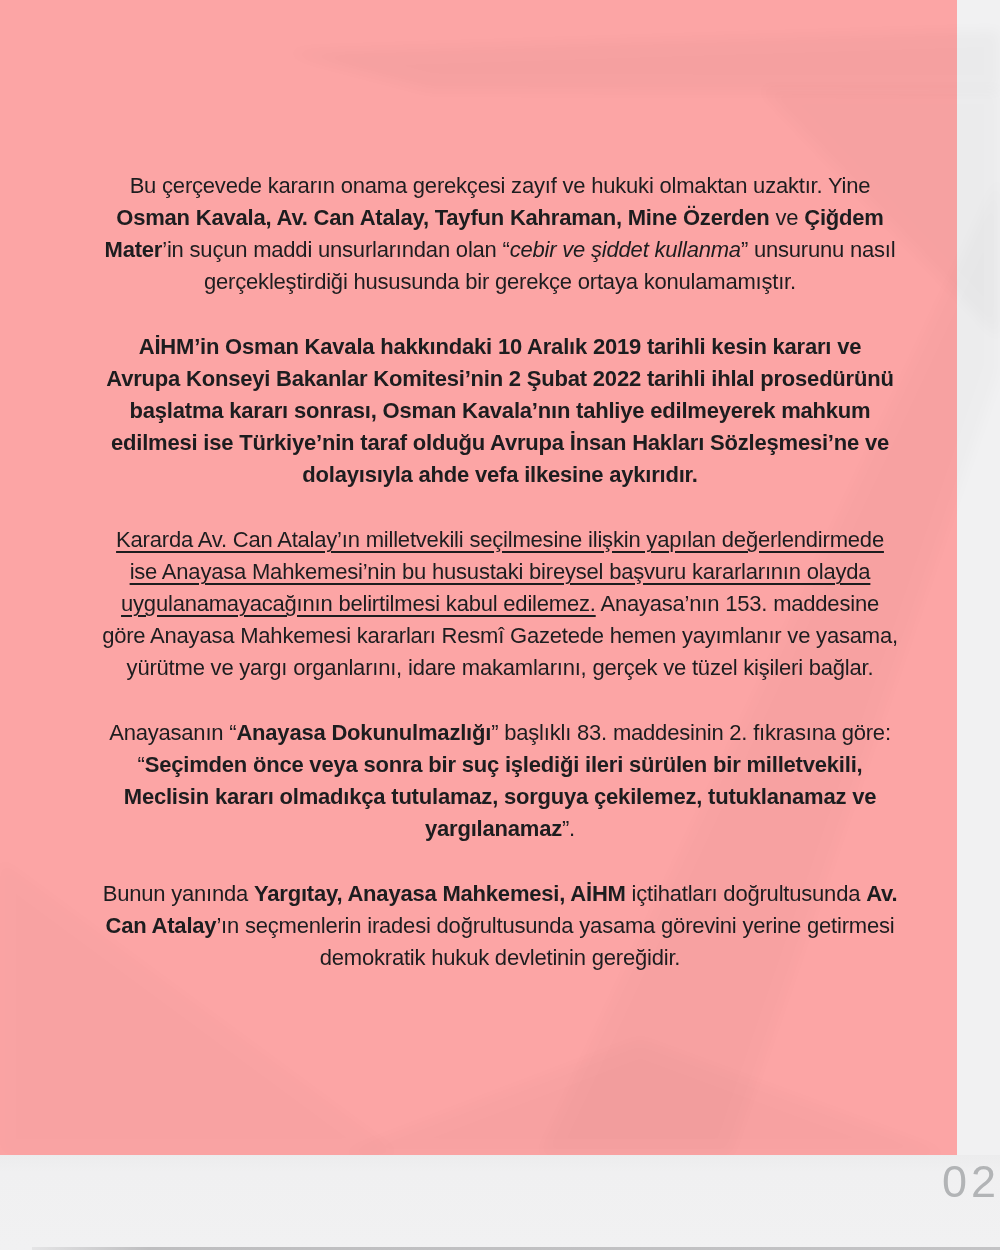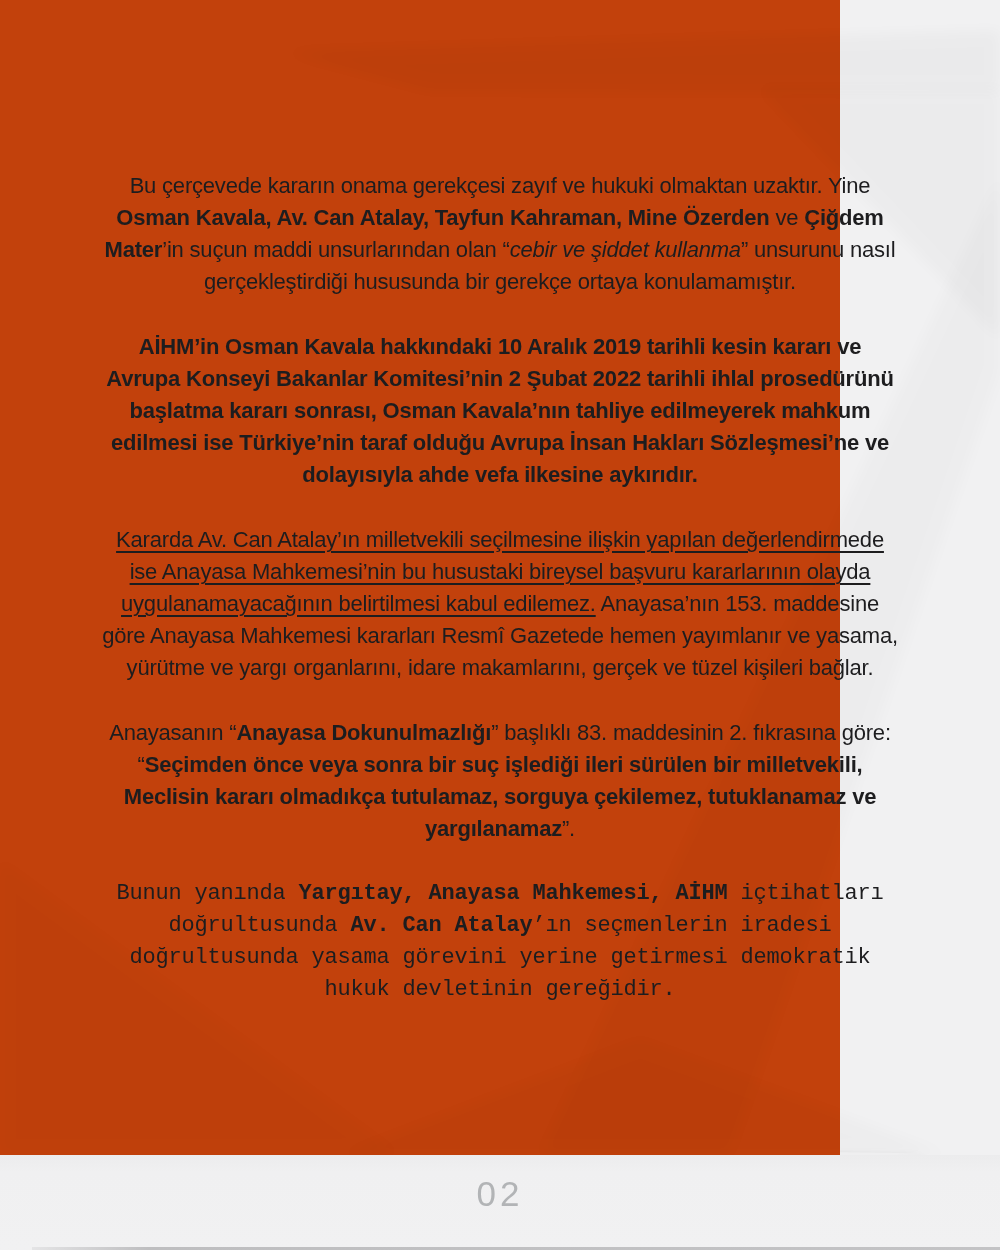--- a/index.html
+++ b/index.html
@@ -11,23 +11,23 @@
     height: 1250px;
     position: relative;
     overflow: hidden;
     background: #f1f1f2;
     font-family: "Liberation Sans", sans-serif;
   }
   
   .sheet {
     position: absolute;
     left: 0; top: 0;
-    width: 840px;
+    width: 957px;
     height: 1155px;
-    background: #c2410c;
+    background: #fca5a5;
     z-index: 2;
   }
   .sheet-shadow {
     position: absolute;
     left: 90px;
     top: 1151px;
     width: 830px;
     height: 6px;
     border-radius: 50%;
     box-shadow: 0 6px 10px 2px rgba(0,0,0,0.22);
@@ -48,45 +48,45 @@
     left: 100px;
     width: 800px;
     text-align: center;
     color: #1d1d1f;
     font-size: 22px;
     line-height: 32px;
     letter-spacing: -0.2px;
     z-index: 3;
   }
   .para { margin: 0 0 33px 0; }
-  .para:last-child { margin-bottom: 16px; font-family: Liberation Mono, monospace; }
+  .para:last-child { margin-bottom: 16px; }
   .bold { font-weight: 700; }
   .italic { font-style: italic; }
   .underline {
     text-decoration: underline;
     text-decoration-thickness: 2px;
     text-underline-offset: 4px;
   }
   
   .footer {
     position: absolute;
     left: 0;
     top: 1155px;
     width: 1000px;
     height: 95px;
     background: linear-gradient(to bottom, #ececed, #f0f0f1 18%, #f1f1f2);
     z-index: 2;
   }
   .page-number {
     position: absolute;
-    top: 14px;
+    top: 2px;
     left: 0;
     width: 100%;
-    text-align: center;
-    font-size: 35px;
+    text-align: right;
+    font-size: 45px;
     line-height: 50px;
     color: #b2b4b6;
     letter-spacing: 4px;
     font-weight: 400;
   }
   .bottom-strip {
     position: absolute;
     left: 32px;
     bottom: 0;
     width: 968px;

